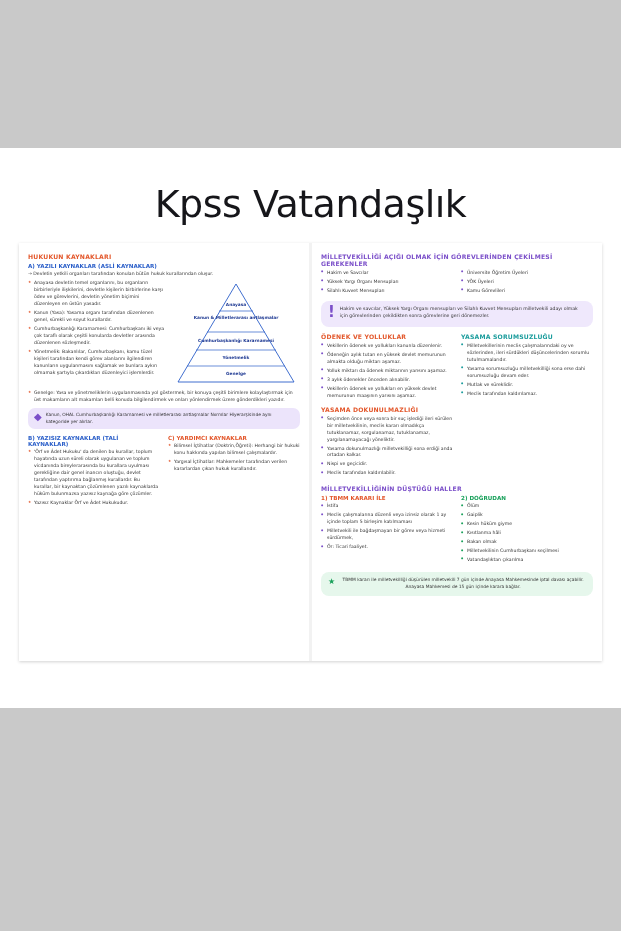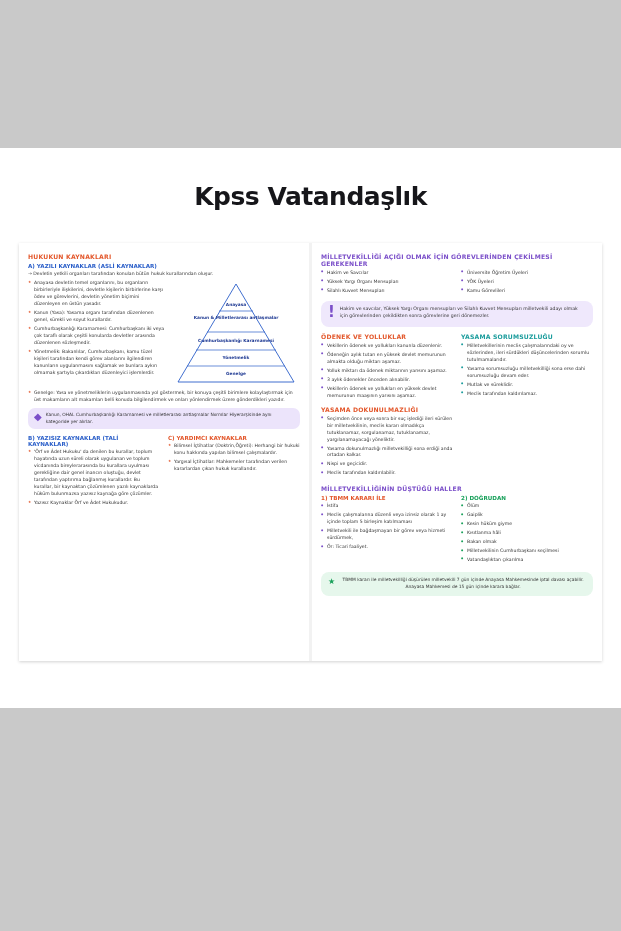--- a/index.html
+++ b/index.html
@@ -10,21 +10,21 @@
     overflow:hidden;
   }
   .card{
     position:absolute;left:0;top:148px;width:621px;height:560px;
     background:#ffffff;
   }
   .title{
     position:absolute;left:0;top:182px;width:621px;
     text-align:center;
     font-family:"DejaVu Sans", sans-serif;
-    font-size:25px;font-weight:700;color:#16161a;
+    font-size:38px;font-weight:400;color:#16161a;
     letter-spacing:-0.5px;
   }
   .spread{
     position:absolute;left:19px;top:243px;width:583px;height:418px;
     background:#f2f2f2;
     box-shadow:0 1px 3px rgba(0,0,0,0.18);
     display:flex;
   }
   .page{
     background:#ffffff;

